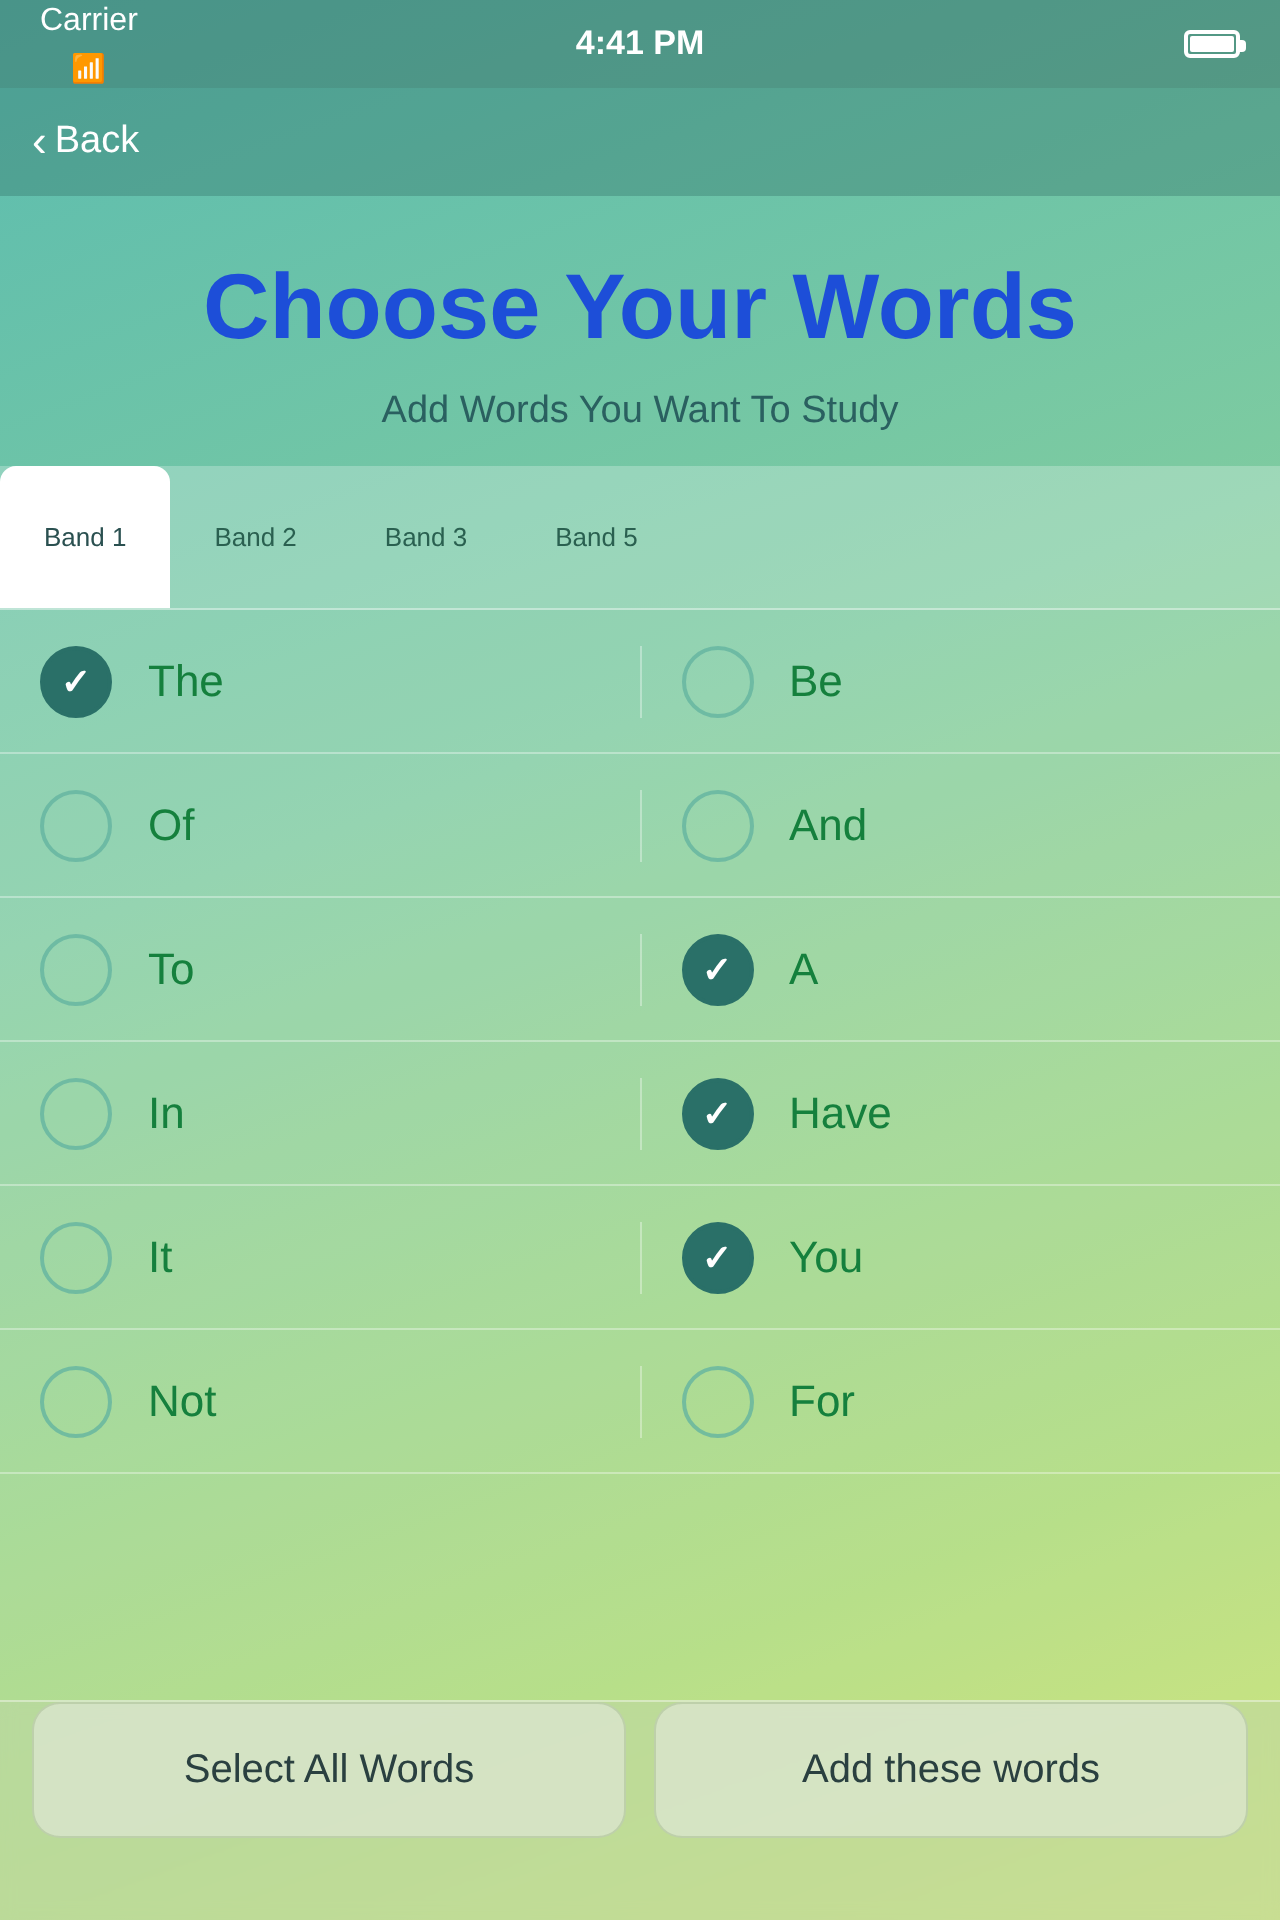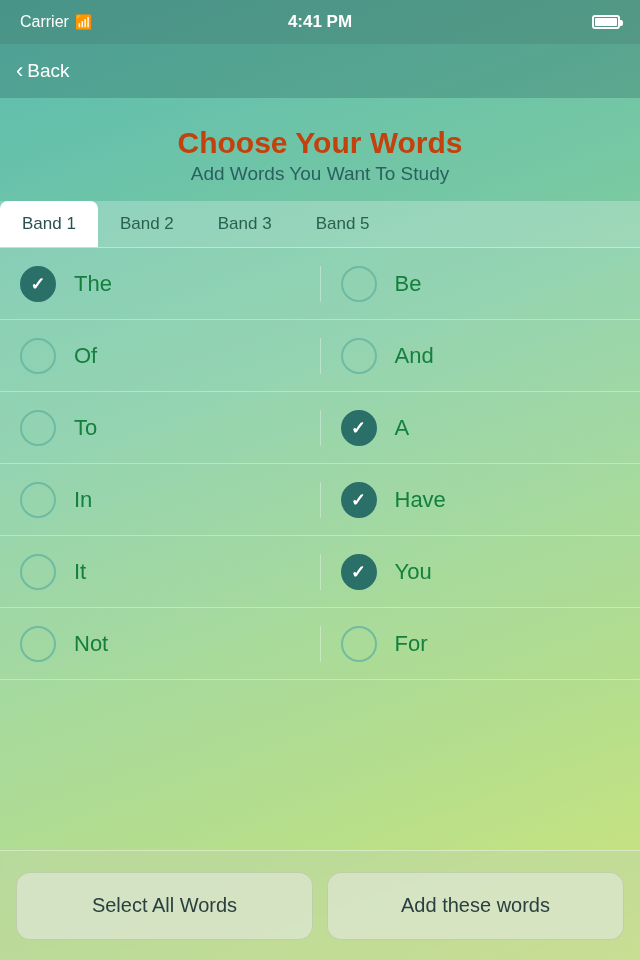--- a/index.html
+++ b/index.html
@@ -26,21 +26,21 @@
       font-weight: 500;
     }
     .status-bar .time {
       position: absolute;
       left: 50%;
       transform: translateX(-50%);
       font-weight: 700;
       font-size: 17px;
     }
     .status-bar .carrier-wifi {
-      display: flex; align-items: center; gap: 6px;
+      display: flex; align-items: center; gap: 6px; flex-direction: column;
     }
     .wifi-icon { font-size: 14px; }
     .battery-icon {
       width: 28px; height: 14px; border: 2px solid white; border-radius: 3px;
       position: relative; display: inline-block;
     }
     .battery-icon::after {
       content: '';
       position: absolute;
       right: -5px; top: 3px;
@@ -68,43 +68,43 @@
     .back-chevron {
       font-size: 22px; font-weight: 300; margin-top: -1px;
     }
 
     
     .header {
       padding: 28px 20px 16px;
       text-align: center;
     }
     .header-title {
-      font-size: 30px;
+      font-size: 46px;
       font-weight: 600;
-      color: #c2410c;
-      margin-bottom: 3px;
+      color: #1d4ed8;
+      margin-bottom: 15px;
     }
     .header-subtitle {
       font-size: 19px;
       color: #2a6060;
       font-weight: 400;
       text-align: center;
     }
 
     
     .tabs-container {
       display: flex;
       background: rgba(255,255,255,0.25);
       border-bottom: 1px solid rgba(255,255,255,0.4);
       overflow: hidden;
     }
     .tab {
       flex: 0 0 auto;
-      padding: 13px 22px;
-      font-size: 17px;
+      padding: 28px 22px;
+      font-size: 13px;
       color: #2a6050;
       cursor: pointer;
       white-space: nowrap;
       font-weight: 400;
     }
     .tab.active {
       background: white;
       color: #2a5050;
       font-weight: 500;
       border-radius: 8px 8px 0 0;
@@ -160,21 +160,20 @@
     }
 
     
     .bottom-bar {
       position: absolute;
       bottom: 0; left: 0; right: 0;
       height: 110px;
       background: rgba(200,220,180,0.6);
       backdrop-filter: blur(4px);
       display: flex;
-      align-items: center;
       justify-content: space-around;
       padding: 0 16px;
       gap: 14px;
       border-top: 1px solid rgba(255,255,255,0.4);
     }
     .bottom-btn {
       flex: 1;
       height: 68px;
       background: rgba(220,230,210,0.75);
       border: 1px solid rgba(180,200,160,0.7);

